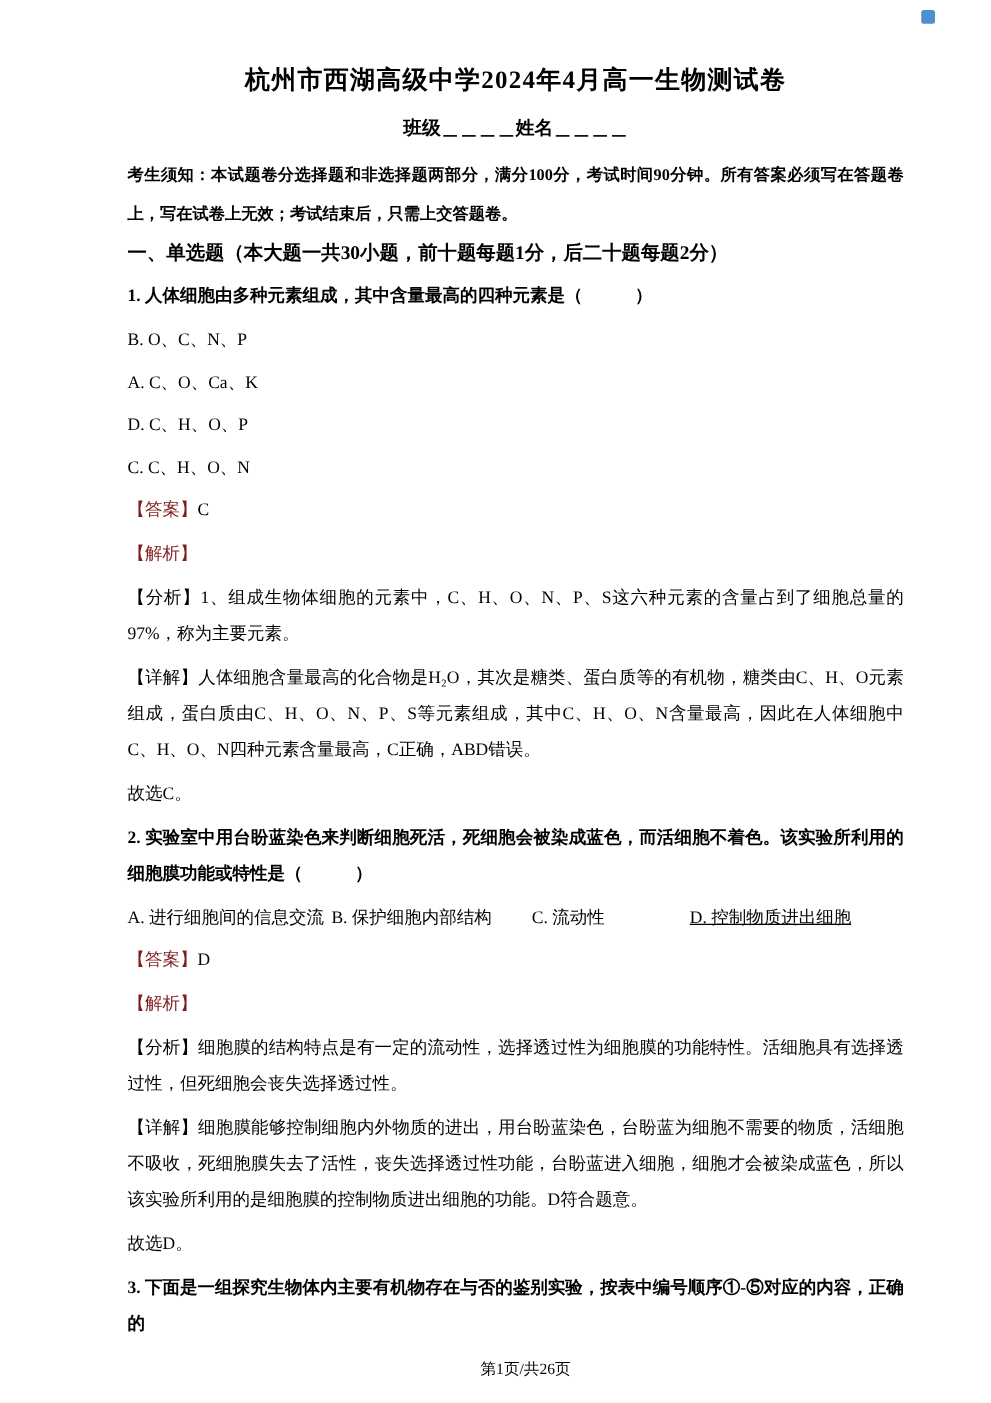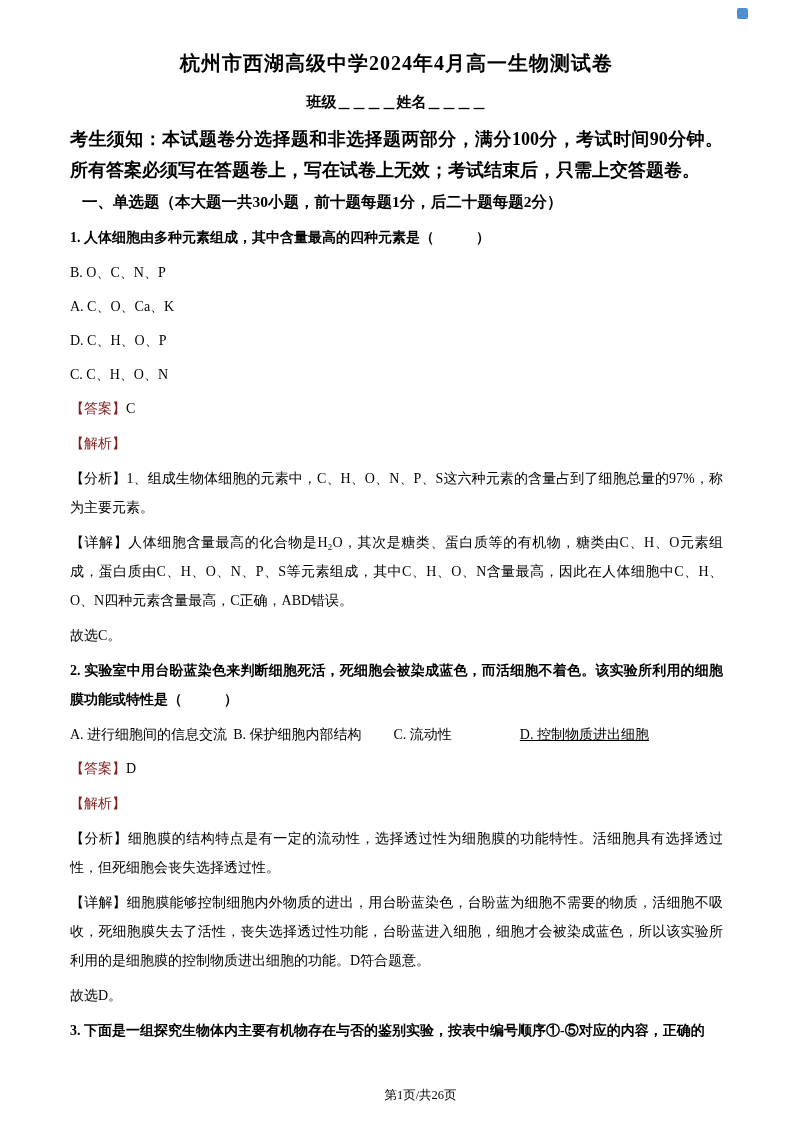--- a/index.html
+++ b/index.html
@@ -9,21 +9,21 @@
   }
   body {
     width: 793px;
     height: 1122px;
     position: relative;
     font-family: "Liberation Serif", "DejaVu Serif", serif;
     color: #000000;
     overflow: hidden;
   }
   .page {
-    padding: 50px 70px 0 70px;
+    padding: 50px 70px 0 102px;
   }
   .corner-marker {
     position: absolute;
     top: 8px;
     right: 45px;
     width: 11px;
     height: 11px;
     background: #4f8fd0;
     border-radius: 2px;
   }
@@ -34,30 +34,30 @@
     margin: 0 0 16px 0;
     letter-spacing: 1px;
   }
   .class-line {
     text-align: center;
     font-size: 15px;
     font-weight: bold;
     margin: 16px 0 12px 0;
   }
   .notice {
-    font-size: 18px;
+    font-size: 13px;
     font-weight: bold;
     line-height: 31px;
     text-align: justify;
     margin: 0 0 6px 0;
   }
   .section-heading {
     font-size: 15.5px;
     font-weight: bold;
-    margin: 0 0 10px 12px;
+    margin: 0 0 10px 0;
   }
   .para {
     font-size: 14px;
     line-height: 29px;
     text-align: justify;
     margin: 0 0 6px 0;
   }
   .stem {
     margin-top: 6px;
     font-weight: bold;

